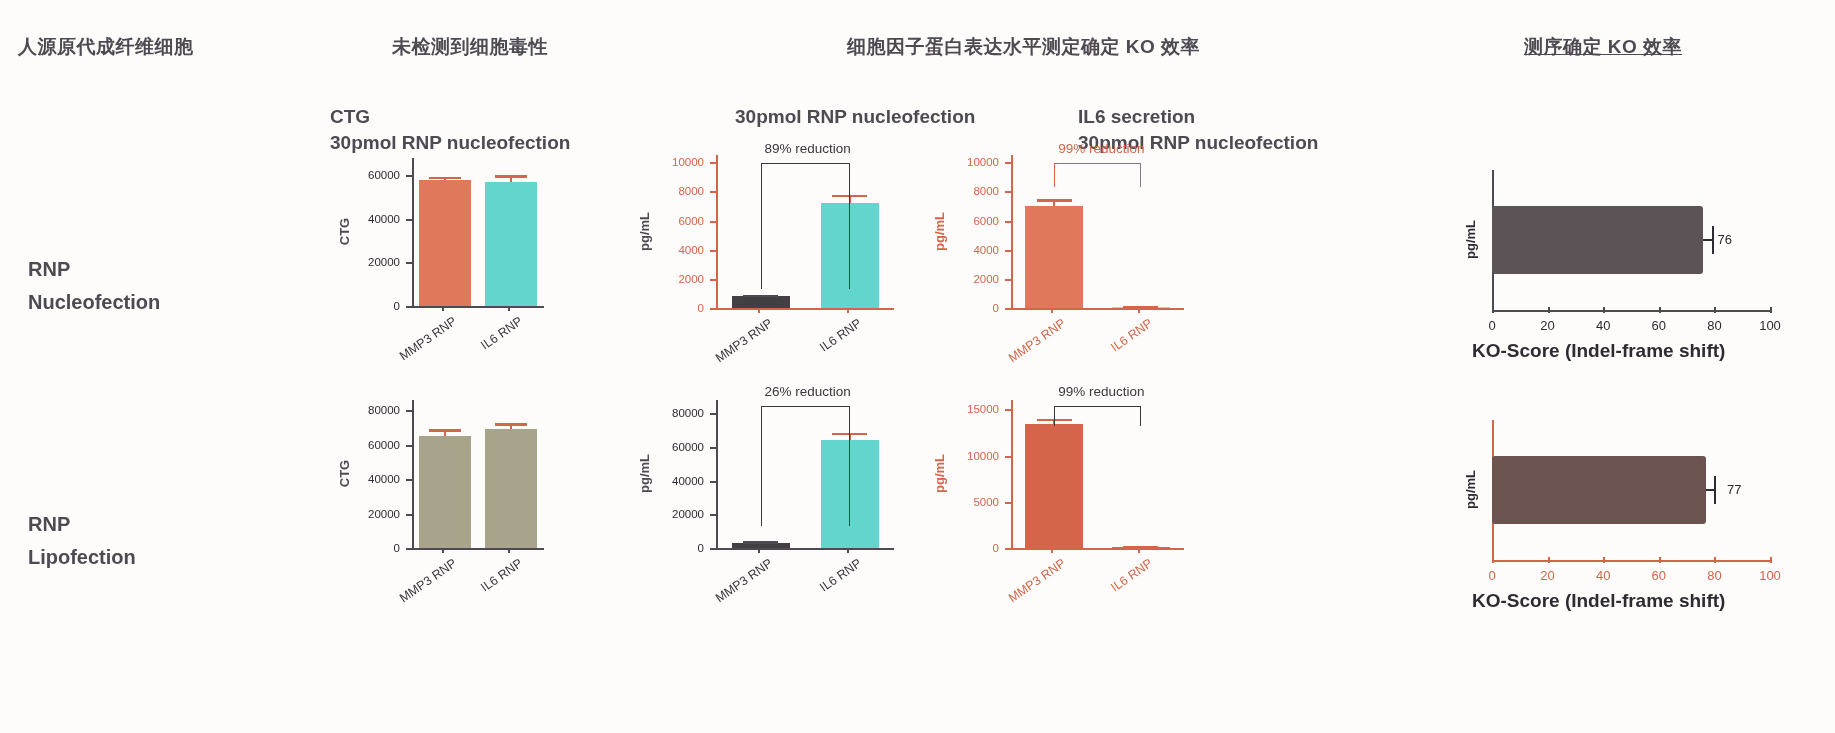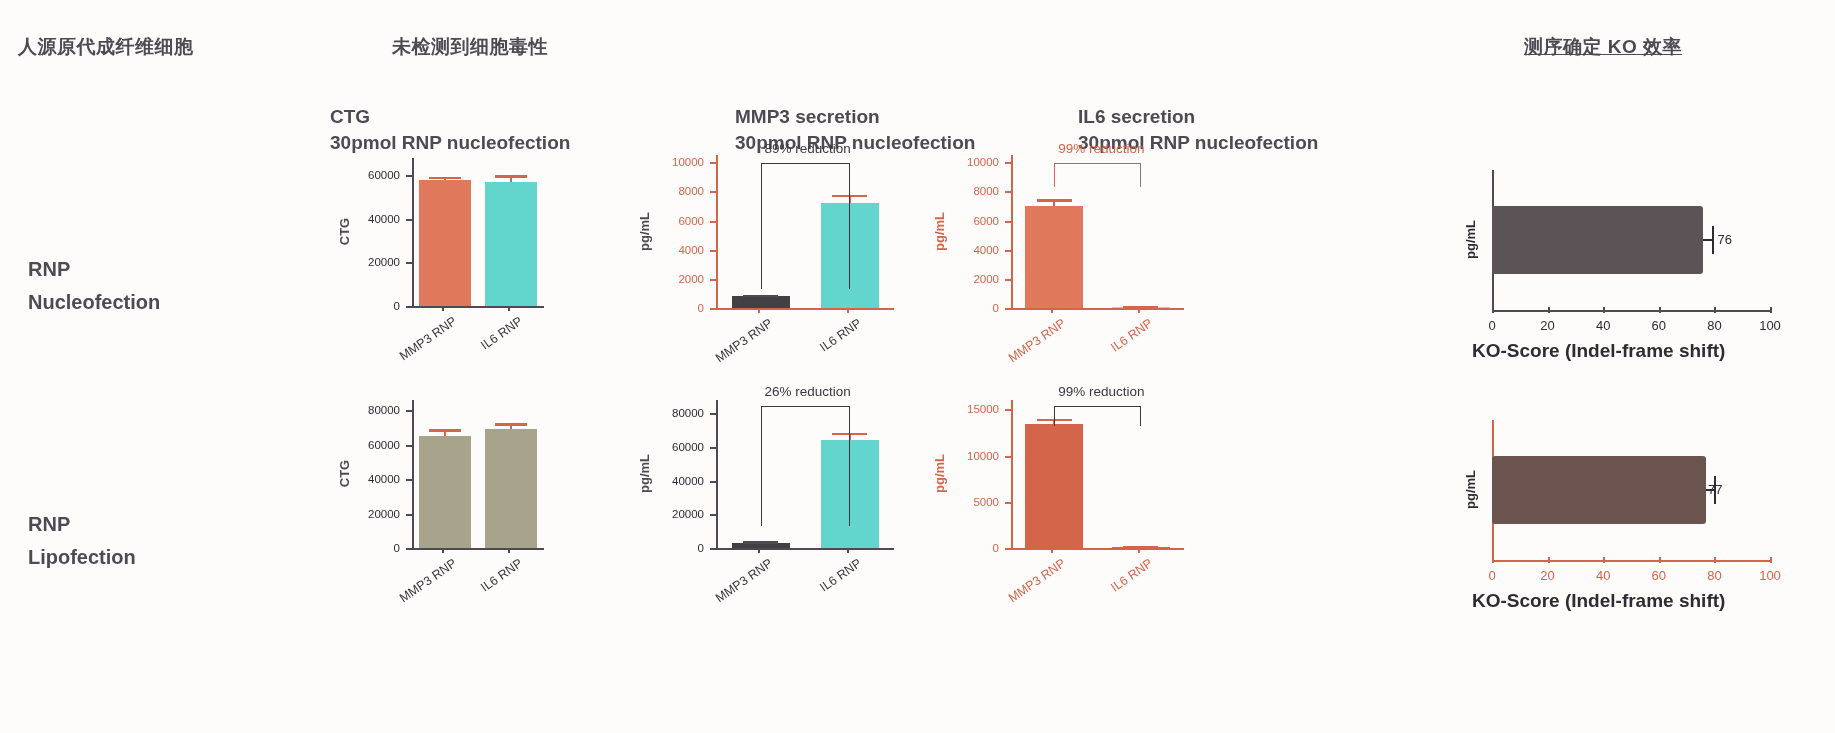--- a/index.html
+++ b/index.html
@@ -167,37 +167,37 @@
     transform-origin: 50% 50%; transform: rotate(-90deg); white-space: nowrap;
   }
 </style>
 </head>
 <body>
 
 <div class="fig">
 
   <div class="colhead" id="ch-1">人源原代成纤维细胞</div>
   <div class="colhead" id="ch-2">未检测到细胞毒性</div>
+  <div class="colhead" id="ch-3">细胞因子蛋白表达水平测定确定 KO 效率</div>
   <div class="colhead" id="ch-4">测序确定 KO 效率</div>
 
   <div class="rowlabel" id="rl-1">
     <div>RNP</div>
     <div>Nucleofection</div>
   </div>
   <div class="rowlabel" id="rl-2">
     <div>RNP</div>
     <div>Lipofection</div>
   </div>
 
   <div class="ctitle" id="ct-ctg">
     <div>CTG</div>
     <div>30pmol RNP nucleofection</div>
   </div>
   <div class="ctitle" id="ct-mmp3">
-    <div>MMP3 secretion</div>
     <div>30pmol RNP nucleofection</div>
   </div>
   <div class="ctitle" id="ct-il6">
     <div>IL6 secretion</div>
     <div>30pmol RNP nucleofection</div>
   </div>
 
   <div class="panel" id="p-ctg-n" style="left:340px; top:158px; width:210px; height:200px;">
       <div class="yaxis" style="left:72px; top:0px; height:148px;"></div>
       <div class="tick" style="left:66px; top:148px;"></div>
@@ -397,17 +397,17 @@
       <div class="ko-ticklab orange" style="left:153.2px; top:148px;">40</div>
       <div class="ko-tick orange" style="left:208.79999999999998px; top:137px;"></div>
       <div class="ko-ticklab orange" style="left:208.79999999999998px; top:148px;">60</div>
       <div class="ko-tick orange" style="left:264.4px; top:137px;"></div>
       <div class="ko-ticklab orange" style="left:264.4px; top:148px;">80</div>
       <div class="ko-tick orange" style="left:320px; top:137px;"></div>
       <div class="ko-ticklab orange" style="left:320px; top:148px;">100</div>
       <div class="ko-bar" style="left:42px; top:36px; width:214.06px; height:68px; background:#6b5450;"></div>
       <div class="ko-errcap" style="left:256.06px; top:69px; width:8.34px;"></div>
       <div class="ko-errbar" style="left:264.4px; top:56px; height:28px;"></div>
-      <div class="ko-value" style="left:258px; top:62px;">77</div>
+      <div class="ko-value" style="left:277px; top:62px;">77</div>
       <div class="ko-xtitle" style="left:22px; top:170px;">KO-Score (Indel-frame shift)</div>
     </div>
 
 </div>
 
 </body></html>

